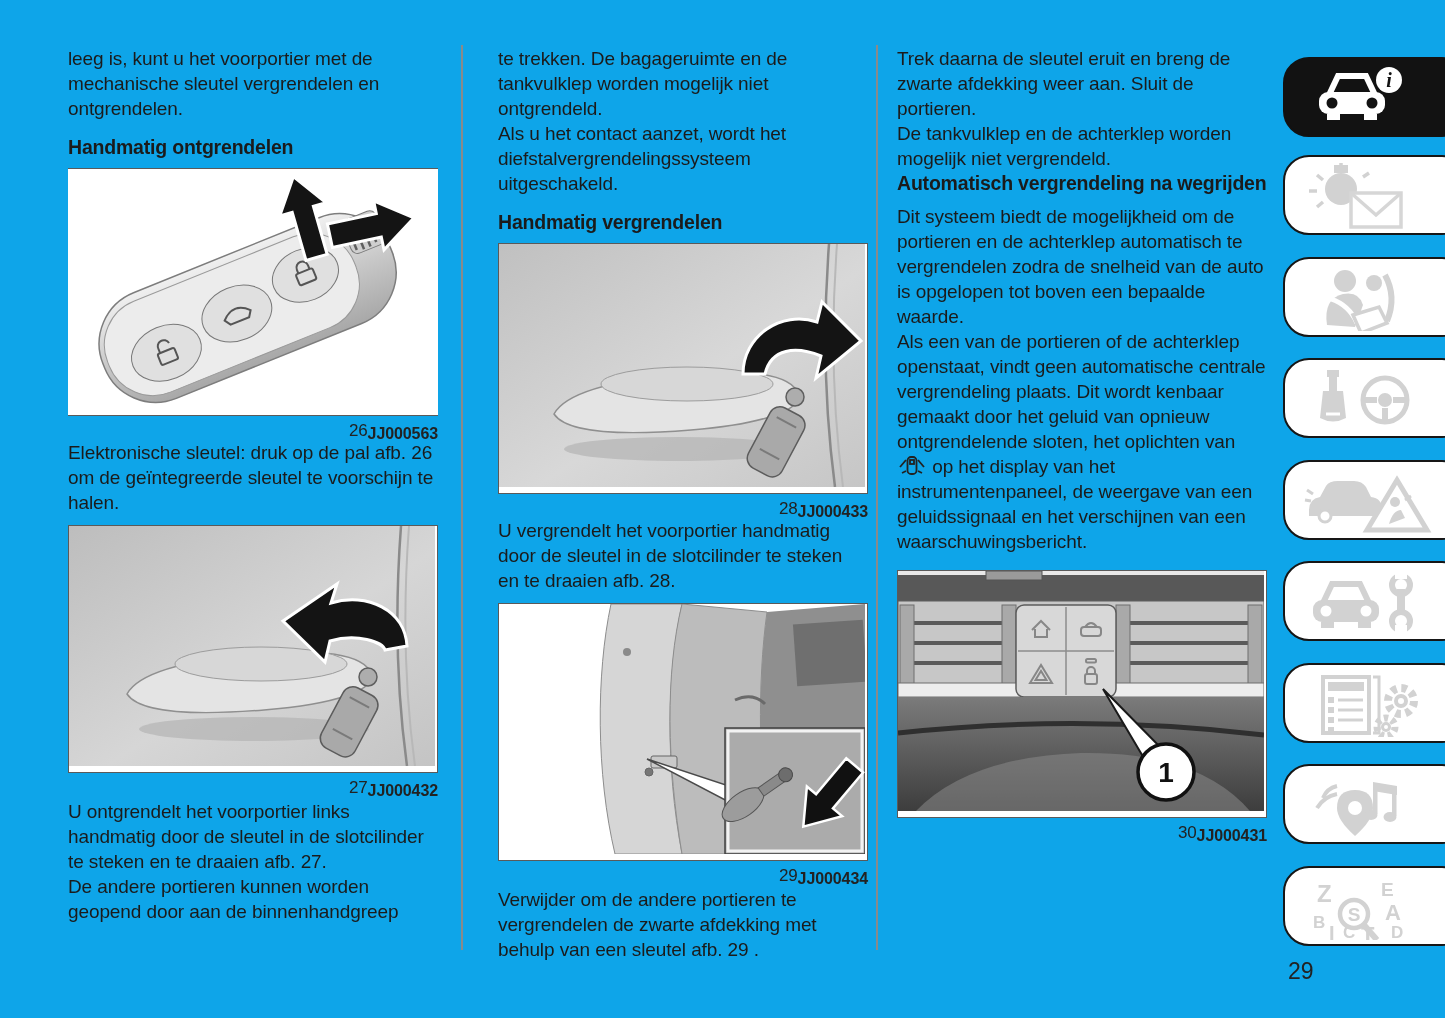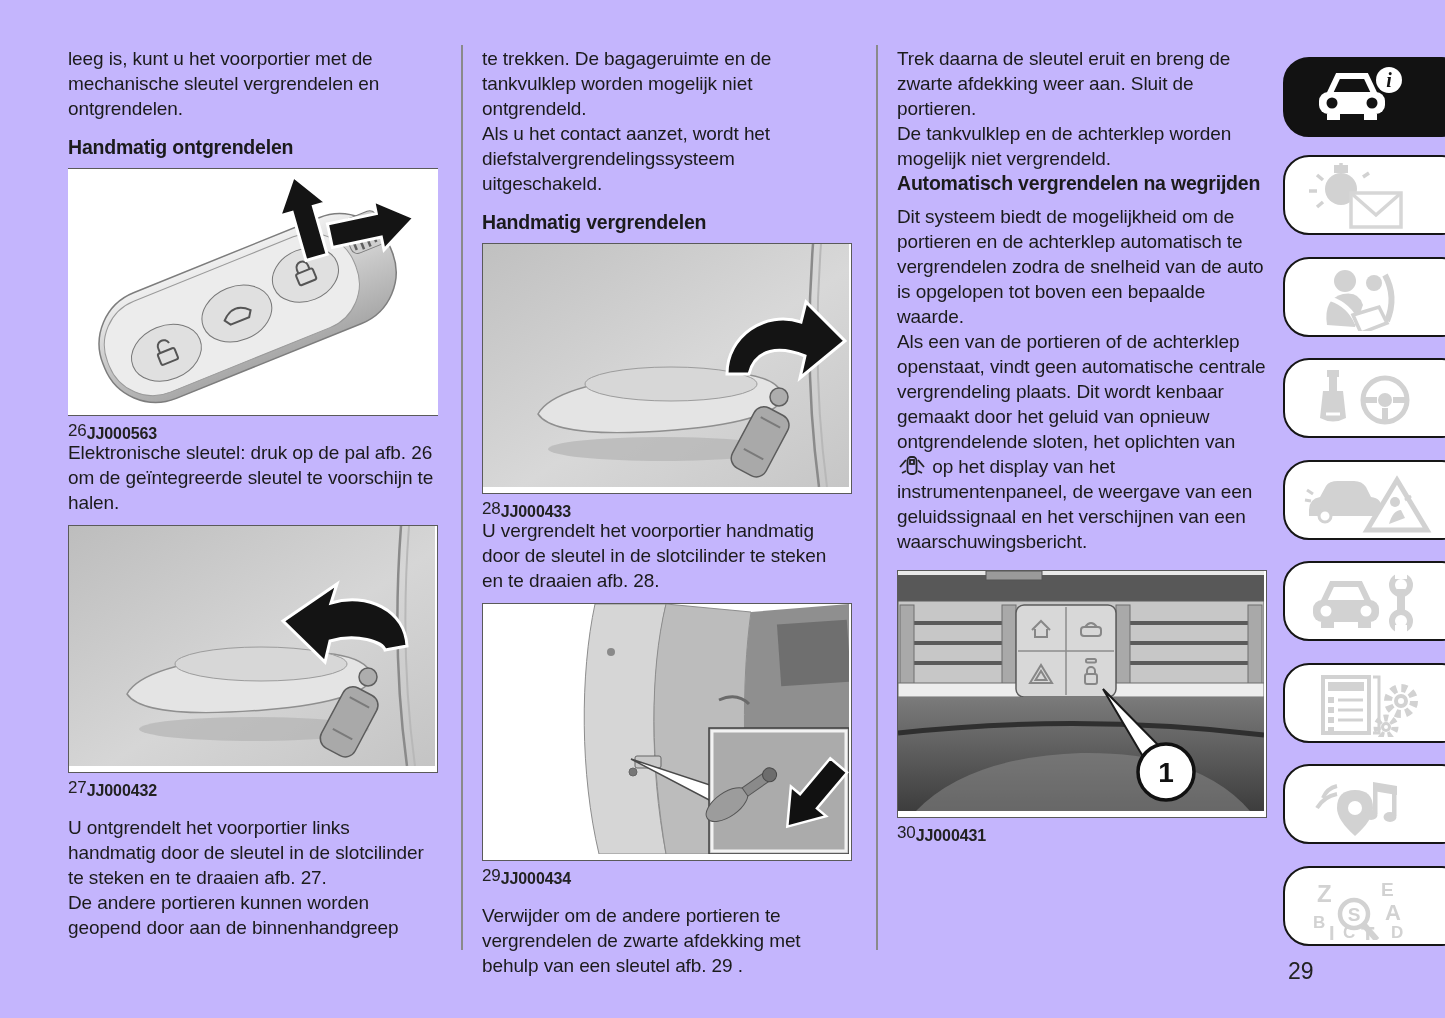--- a/index.html
+++ b/index.html
@@ -1,27 +1,27 @@
 <!DOCTYPE html>
 <html><head>
 <meta charset="utf-8">
 <style>
   html,body{margin:0;padding:0;background:#fff;}
-  .page{position:relative;width:1445px;height:1018px;background:#c4b5fd;overflow:hidden;
+  .page{position:relative;width:1445px;height:1018px;background:#0ea5e9;overflow:hidden;
         font-family:"Liberation Sans","DejaVu Sans",sans-serif;color:#1b1b1b;}
   .col{position:absolute;top:46px;width:370px;font-size:19px;line-height:25px;letter-spacing:-0.1px;}
   .col p{margin:0;}
-  .col .gap-sm{margin-top:18px;}
+  .col .gap-sm{margin-top:2px;}
   h3.sub{font-size:19.5px;font-weight:bold;margin:14px 0 8px 0;letter-spacing:-0.2px;}
   h2.sec{font-size:21px;font-weight:bold;margin:13px 0 9px 0;letter-spacing:0.4px;}
   figure{margin:0;}
   .figframe{box-sizing:border-box;width:370px;background:#fff;}
   .frame-photo{border:1.5px solid #5a5a5a;}
   .frame-rules{border-top:1.5px solid #5a5a5a;border-bottom:1.5px solid #5a5a5a;}
-  .figcap{display:flex;justify-content:flex-start;align-items:flex-start;margin-top:2px;height:22px;}
+  .figcap{display:flex;justify-content:flex-end;align-items:flex-start;margin-top:2px;height:22px;}
   .fignum{font-size:17px;color:#222;}
   .figcode{font-size:16px;font-weight:bold;padding-top:3px;color:#222;}
   .vsep{position:absolute;top:45px;height:905px;width:1.5px;background:#8a8a8a;}
   .inline-icon{display:inline-block;vertical-align:-4px;}
   .tab{position:absolute;left:1283px;width:185px;height:80px;background:#fff;
        border:2px solid #161616;border-radius:26px;box-sizing:border-box;
        display:flex;align-items:center;padding-left:12px;}
   .tab.active{background:#121212;border-color:#121212;}
   .pagenum{position:absolute;left:1288px;top:958px;font-size:23px;color:#222;}
   .mt10{margin-top:10px;} .mt5{margin-top:5px;} .mt16{margin-top:16px;}
@@ -113,21 +113,21 @@
       <figcaption class="figcap">
         <span class="fignum">27</span>
         <span class="figcode">JJ000432</span>
       </figcaption>
     </figure>
 
     <p class="gap-sm">U ontgrendelt het voorportier links handmatig door de sleutel in de slotcilinder te steken en te draaien afb. 27.</p>
     <p>De andere portieren kunnen worden geopend door aan de binnenhandgreep</p>
   </div>
 
-  <div class="col" style="left:482px">
+  <div class="col" style="left:498px">
     <p>te trekken. De bagageruimte en de tankvulklep worden mogelijk niet ontgrendeld.</p>
     <p>Als u het contact aanzet, wordt het diefstalvergrendelingssysteem uitgeschakeld.</p>
     <h3 class="sub">Handmatig vergrendelen</h3>
 
     <figure>
       <div class="figframe frame-photo">
         <svg width="366" height="243" viewBox="0 0 366 243">
           <defs>
             <linearGradient id="dg2" x1="0" y1="0" x2="1" y2="1">
               <stop offset="0" stop-color="#c0c0c0"></stop>
@@ -190,21 +190,21 @@
         <span class="figcode">JJ000434</span>
       </figcaption>
     </figure>
 
     <p class="gap-sm">Verwijder om de andere portieren te vergrendelen de zwarte afdekking met behulp van een sleutel afb. 29 .</p>
   </div>
 
   <div class="col" style="left:897px">
     <p>Trek daarna de sleutel eruit en breng de zwarte afdekking weer aan. Sluit de portieren.</p>
     <p>De tankvulklep en de achterklep worden mogelijk niet vergrendeld.</p>
-    <h3 class="sub" style="margin-top:0">Automatisch vergrendelen na wegrijden</h3>
+    <h3 class="sub" style="margin-top:0">Automatisch vergrendeling na wegrijden</h3>
     <p>Dit systeem biedt de mogelijkheid om de portieren en de achterklep automatisch te vergrendelen zodra de snelheid van de auto is opgelopen tot boven een bepaalde waarde.</p>
     <p><span>Als een van de portieren of de achterklep openstaat, vindt geen automatische centrale vergrendeling plaats. Dit wordt kenbaar gemaakt door het geluid van opnieuw ontgrendelende sloten, het oplichten van</span>
       <svg class="inline-icon" width="30" height="22" viewBox="0 0 30 22">
         <g stroke="#222" stroke-width="1.8" fill="none">
           <rect x="10.5" y="2" width="9" height="17" rx="3.5"></rect>
           <rect x="13" y="5" width="4" height="4"></rect>
           <path d="M9,5 L3,12"></path>
             <path d="M21,5 L27,12"></path>
           <path d="M9,16 L5,18"></path>
             <path d="M21,16 L25,18"></path>

